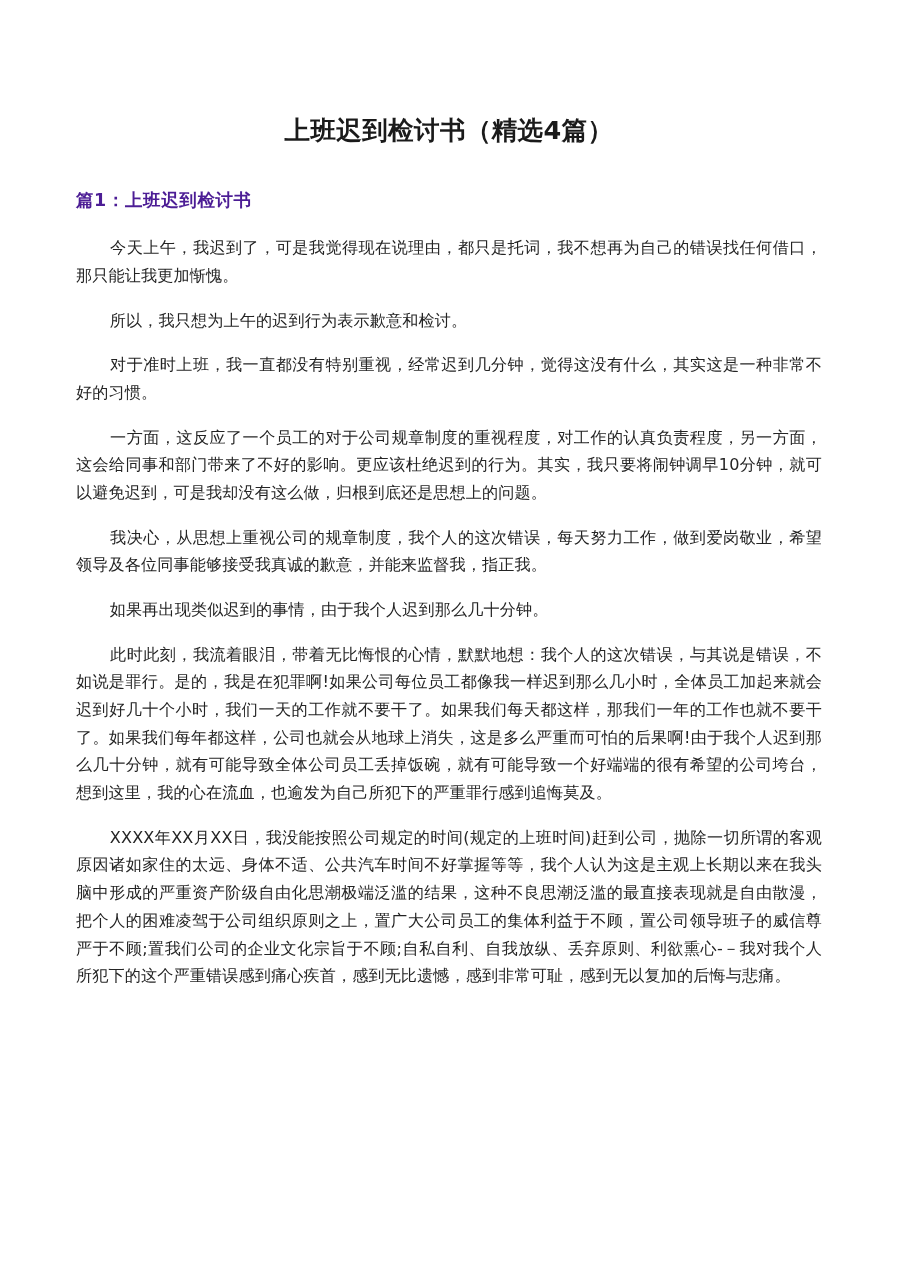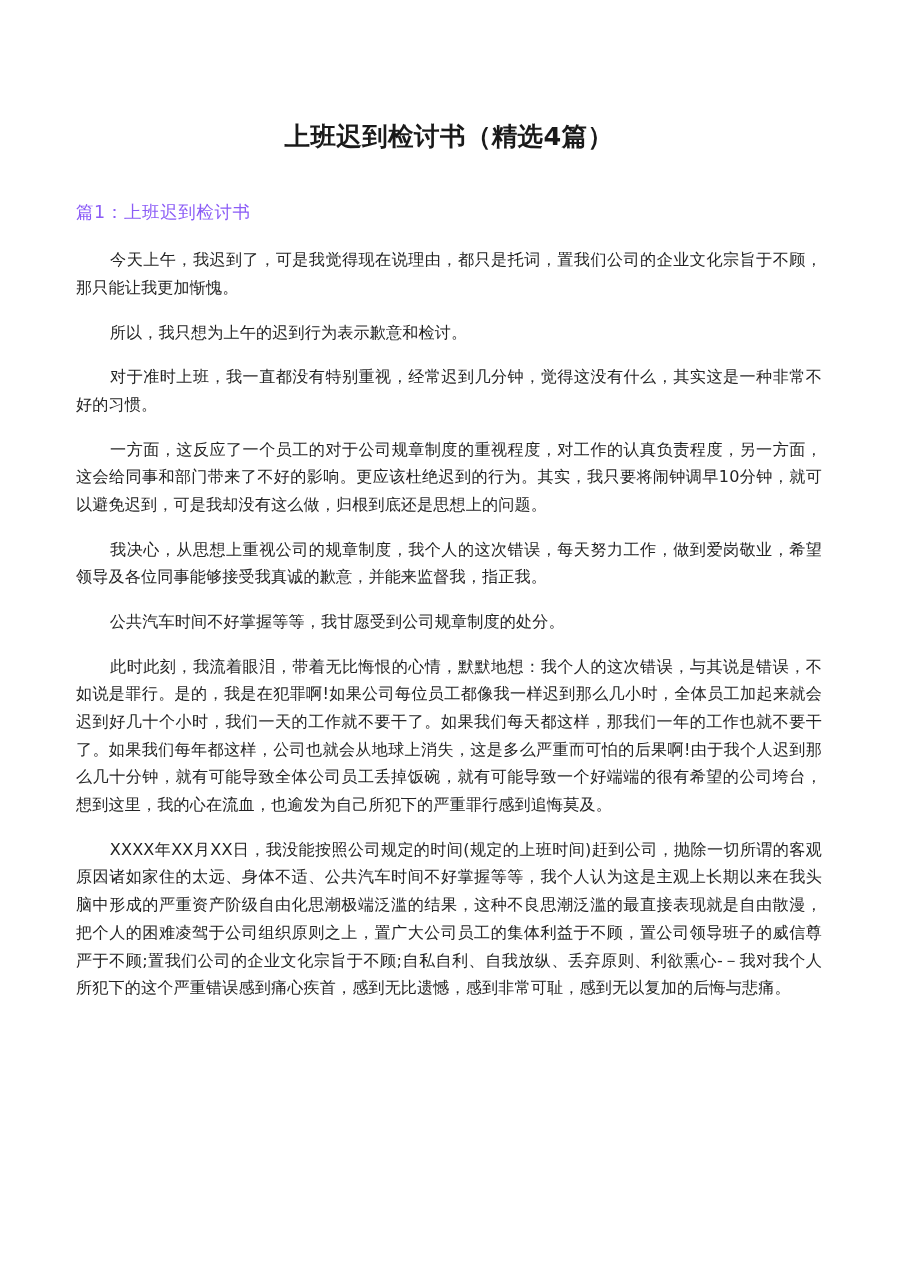--- a/index.html
+++ b/index.html
@@ -21,36 +21,36 @@
   }
   .page-inner {
     position: absolute;
     left: 0;
     top: 0;
     width: 900px;
     padding: 0 78px 0 76px;
     box-sizing: border-box;
   }
   .doc-title {
-    margin: 16px;
+    margin: 10px;
     padding-top: 104px;
     text-align: center;
     font-size: 25.5px;
     font-weight: bold;
     letter-spacing: 0.4px;
     color: #1a1a1a;
     line-height: 1.3;
   }
   .section-heading {
     margin: 0;
     padding-top: 30px;
     padding-bottom: 2px;
     font-size: 17.5px;
-    font-weight: normal;
-    color: #8b5cf6;
+    font-weight: bold;
+    color: #4c1d95;
     letter-spacing: 0.6px;
     line-height: 1.5;
   }
   .section-heading.second {
     padding-top: 36px;
   }
   p.para {
     margin: 0;
     padding-top: 17px;
     font-size: 16.1px;
@@ -79,31 +79,31 @@
 </head>
 <body>
 
 <div class="page">
   <div class="page-inner">
 
     <h1 class="doc-title">上班迟到检讨书（精选4篇）</h1>
 
     <h2 class="section-heading">篇1：上班迟到检讨书</h2>
 
-    <p class="para first-in-section"><span class="indent"></span><span>今天上午，我迟到了，可是我觉得现在说理由，都只是托词，置我们公司的企业文化宗旨于不顾，那只能让我更加惭愧。</span></p>
+    <p class="para first-in-section"><span class="indent"></span><span>今天上午，我迟到了，可是我觉得现在说理由，都只是托词，我不想再为自己的错误找任何借口，那只能让我更加惭愧。</span></p>
 
     <p class="para"><span class="indent"></span><span>所以，我只想为上午的迟到行为表示歉意和检讨。</span></p>
 
     <p class="para"><span class="indent"></span><span>对于准时上班，我一直都没有特别重视，经常迟到几分钟，觉得这没有什么，其实这是一种非常不好的习惯。</span></p>
 
     <p class="para"><span class="indent"></span><span>一方面，这反应了一个员工的对于公司规章制度的重视程度，对工作的认真负责程度，另一方面，这会给同事和部门带来了不好的影响。更应该杜绝迟到的行为。其实，我只要将闹钟调早10分钟，就可以避免迟到，可是我却没有这么做，归根到底还是思想上的问题。</span></p>
 
     <p class="para"><span class="indent"></span><span>我决心，从思想上重视公司的规章制度，我个人的这次错误，每天努力工作，做到爱岗敬业，希望领导及各位同事能够接受我真诚的歉意，并能来监督我，指正我。</span></p>
 
-    <p class="para"><span class="indent"></span><span>公共汽车时间不好掌握等等，我甘愿受到公司规章制度的处分。</span></p>
+    <p class="para"><span class="indent"></span><span>如果再出现类似迟到的事情，由于我个人迟到那么几十分钟。</span></p>
 
 
 
     <p class="para"><span class="indent"></span><span>此时此刻，我流着眼泪，带着无比悔恨的心情，默默地想：我个人的这次错误，与其说是错误，不如说是罪行。是的，我是在犯罪啊!如果公司每位员工都像我一样迟到那么几小时，全体员工加起来就会迟到好几十个小时，我们一天的工作就不要干了。如果我们每天都这样，那我们一年的工作也就不要干了。如果我们每年都这样，公司也就会从地球上消失，这是多么严重而可怕的后果啊!由于我个人迟到那么几十分钟，就有可能导致全体公司员工丢掉饭碗，就有可能导致一个好端端的很有希望的公司垮台，想到这里，我的心在流血，也逾发为自己所犯下的严重罪行感到追悔莫及。</span></p>
 
     <p class="para"><span class="indent"></span><span>XXXX年XX月XX日，我没能按照公司规定的时间(规定的上班时间)赶到公司，抛除一切所谓的客观原因诸如家住的太远、身体不适、公共汽车时间不好掌握等等，我个人认为这是主观上长期以来在我头脑中形成的严重资产阶级自由化思潮极端泛滥的结果，这种不良思潮泛滥的最直接表现就是自由散漫，把个人的困难凌驾于公司组织原则之上，置广大公司员工的集体利益于不顾，置公司领导班子的威信尊严于不顾;置我们公司的企业文化宗旨于不顾;自私自利、自我放纵、丢弃原则、利欲熏心-－我对我个人所犯下的这个严重错误感到痛心疾首，感到无比遗憾，感到非常可耻，感到无以复加的后悔与悲痛。</span></p>
 
 
   </div>
   <div class="clip-bottom"></div>

